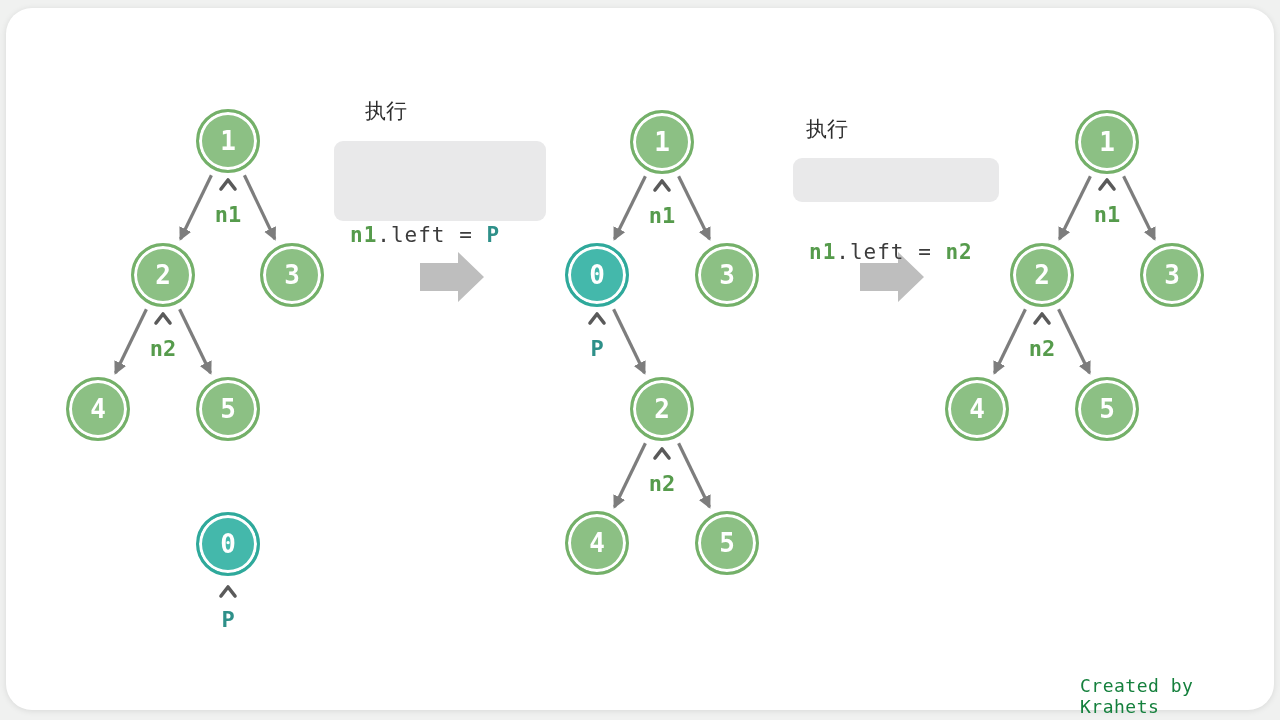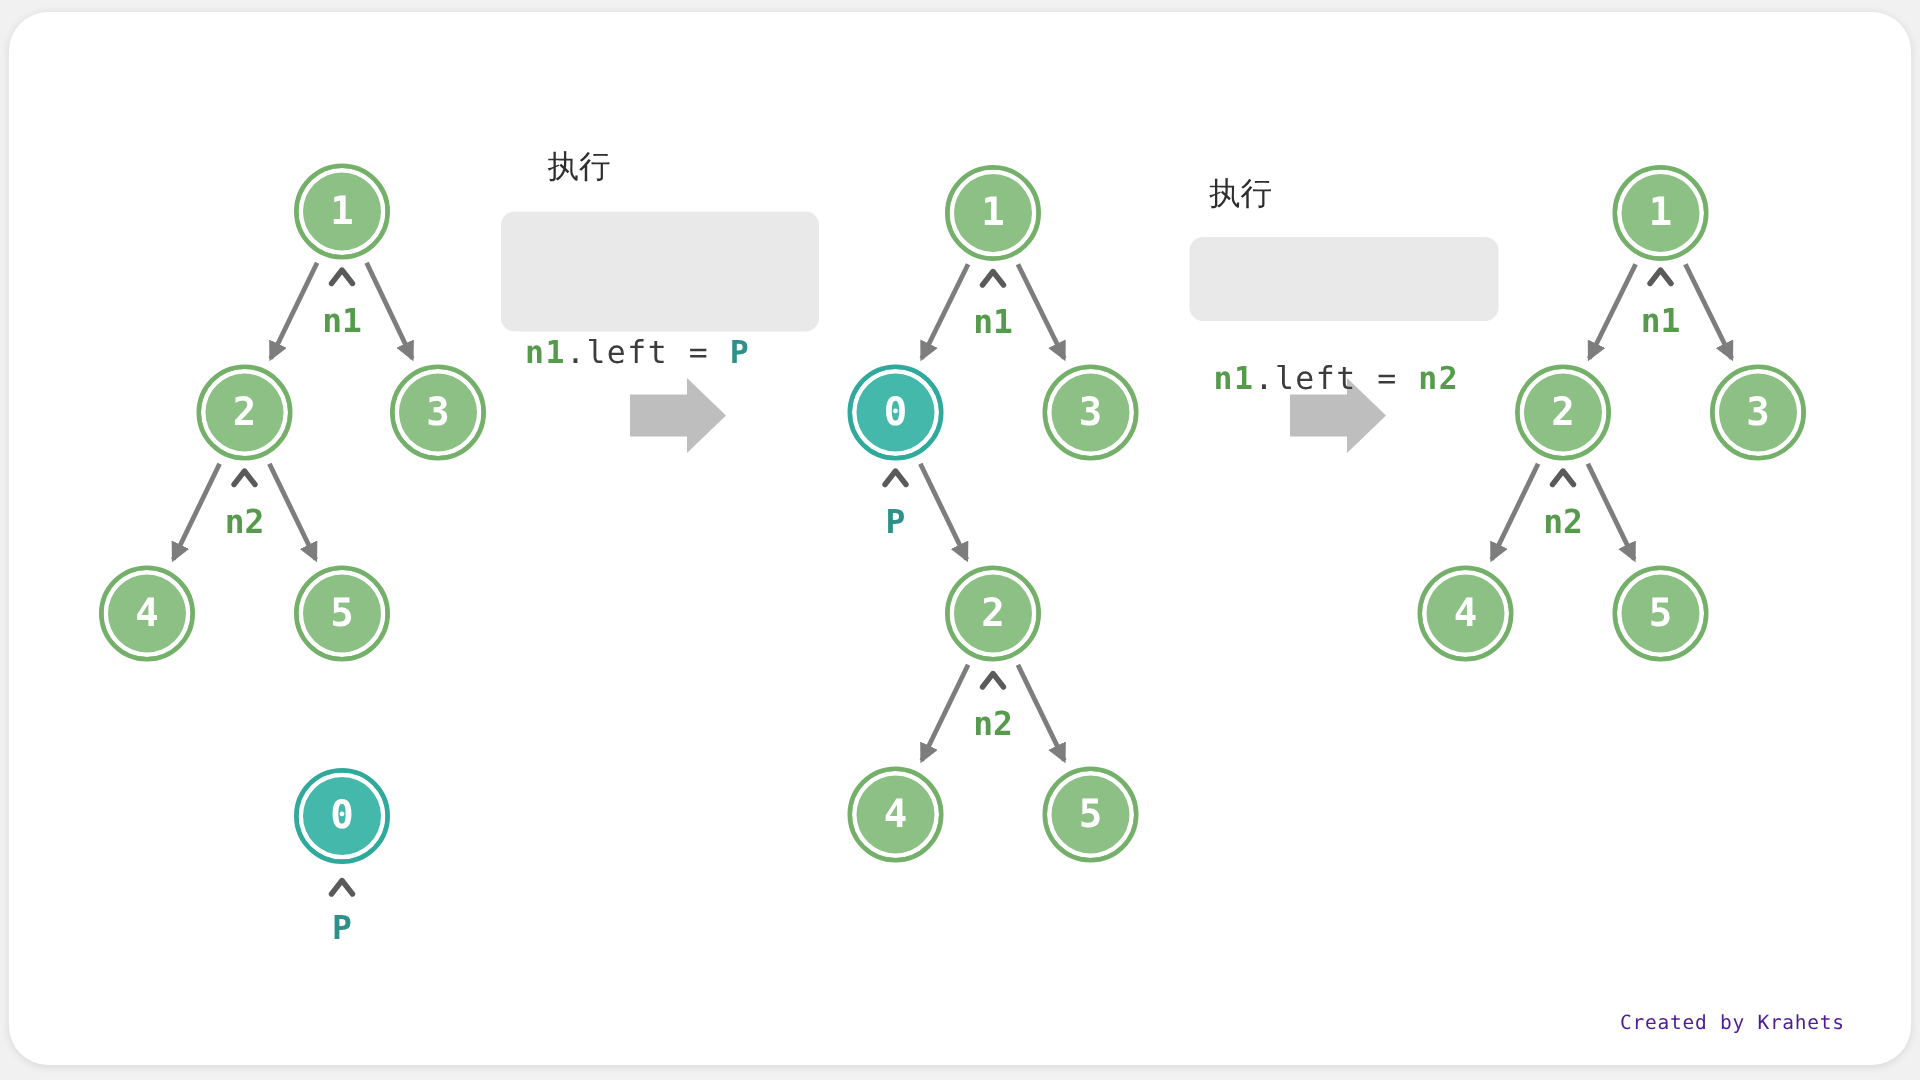--- a/index.html
+++ b/index.html
@@ -46,21 +46,21 @@
     font-size:21px; line-height:36px; letter-spacing:1px;
     color:#3c3c3c; white-space:pre;
   }
   .code-line { white-space:pre; }
   .tok.green { color:#569b4c; font-weight:bold; }
   .tok.teal  { color:#2e9089; font-weight:bold; }
   .tok.dark  { color:#3c3c3c; }
 
   .watermark {
     position:absolute; left:1080px; top:675px;
-    font-size:13px; color:#4c1d95; letter-spacing:0.5px;text-align:right;
+    font-size:18px; color:#15803d; letter-spacing:0.5px;
   }
 </style>
 </head>
 <body>
 
 <div class="canvas">
   <div class="card"></div>
 
   <svg class="layer" width="1280" height="720" viewBox="0 0 1280 720">
     <defs>
@@ -167,18 +167,18 @@
     </div>
   <div class="ptr green" style="left:1107px;top:203px">n1</div>
   <div class="ptr green" style="left:1042px;top:337px">n2</div>
 
   <div class="exec-title" style="left:365px;top:99px">执行</div>
   <div class="code-box" style="left:334px;top:141px;width:212px;height:80px">
     <div class="code-line"><span class="tok green">n1</span><span class="tok dark">.left = </span><span class="tok teal">P</span></div>
   </div>
 
   <div class="exec-title" style="left:806px;top:117px">执行</div>
-  <div class="code-box" style="left:793px;top:158px;width:206px;height:56px">
+  <div class="code-box" style="left:793px;top:158px;width:206px;height:44px">
     <div class="code-line"><span class="tok green">n1</span><span class="tok dark">.left = </span><span class="tok green">n2</span></div>
   </div>
 
   <div class="watermark">Created by Krahets</div>
 </div>
 
 </body></html>

